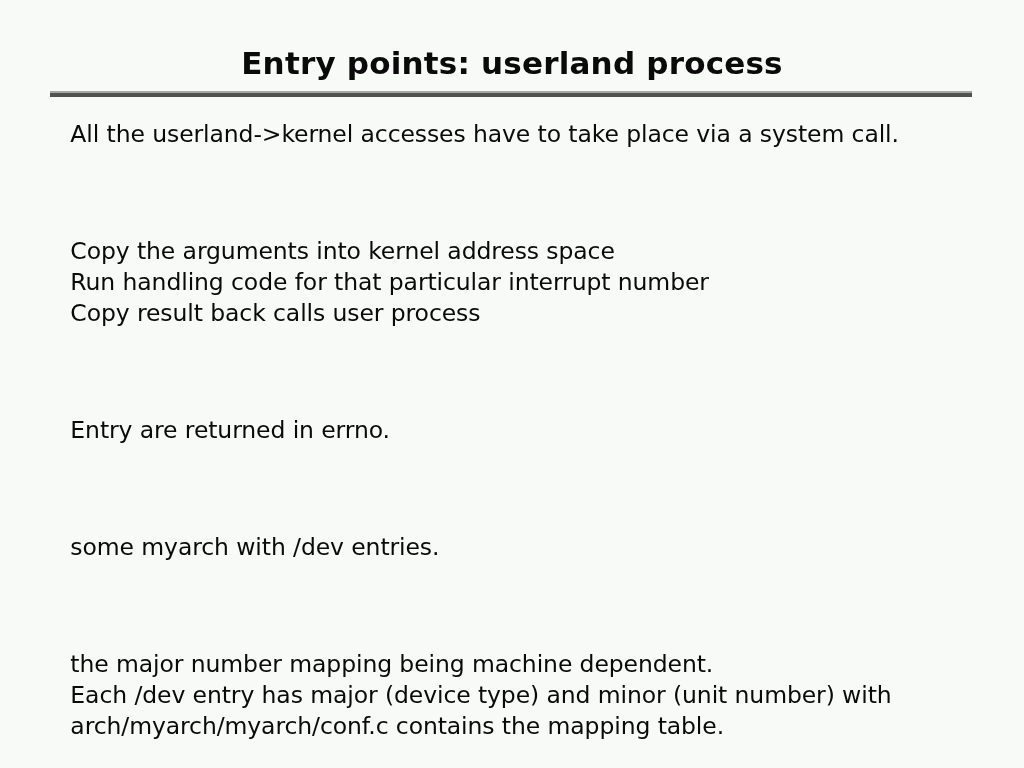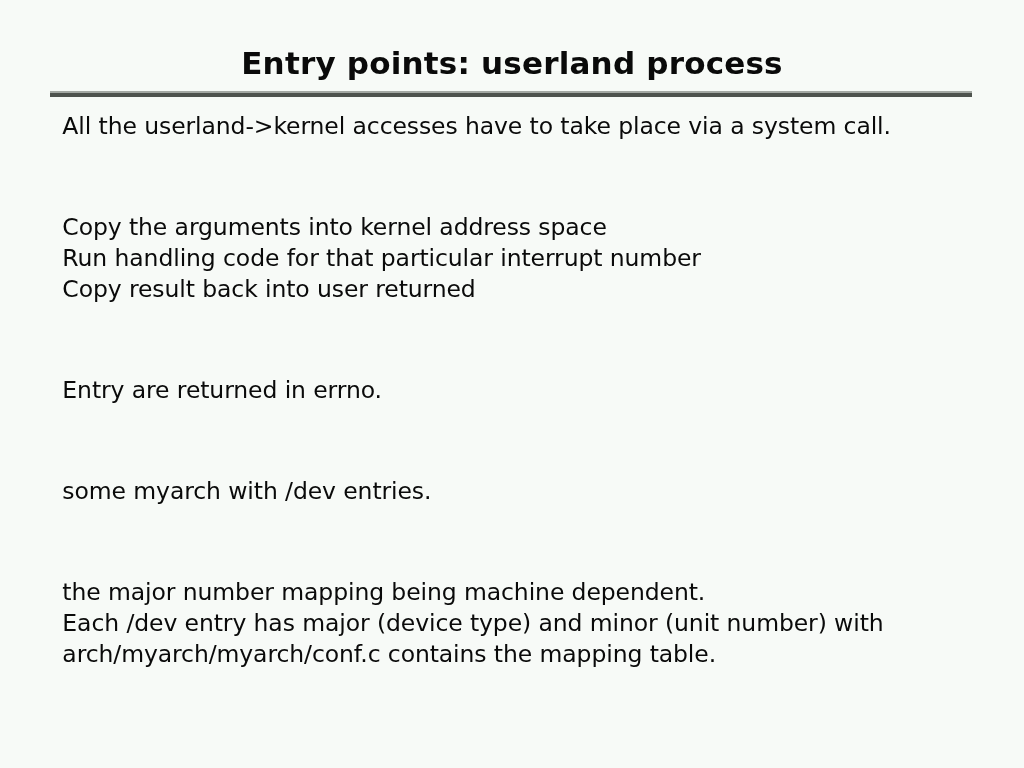--- a/index.html
+++ b/index.html
@@ -58,21 +58,21 @@
 
   
   .body-area {
     position: absolute;
     top: 107px;
     left: 51px;
     width: 945px;
   }
 
   .para {
-    margin: 4px;
+    margin: 12px;
     padding: 0;
   }
 
   .line {
     font-family: "DejaVu Sans", sans-serif;
     font-size: 23.5px;
     line-height: 31px;
     color: #0a0a0a;
     white-space: pre;
     letter-spacing: -0.1px;
@@ -105,21 +105,21 @@
     <div class="para">
       <div class="line"> All the userland-&gt;kernel accesses have to take place via a system call.</div>
     </div>
 
     <div class="gap"></div>
     <div class="gap-small"></div>
 
     <div class="para">
       <div class="line"> Copy the arguments into kernel address space</div>
       <div class="line"> Run handling code for that particular interrupt number</div>
-      <div class="line"> Copy result back into user returned</div>
+      <div class="line"> Copy result back calls user process</div>
     </div>
 
     <div class="gap"></div>
     <div class="gap-small"></div>
 
     <div class="para">
       <div class="line"> Entry are returned in errno.</div>
     </div>
 
     <div class="gap"></div>

